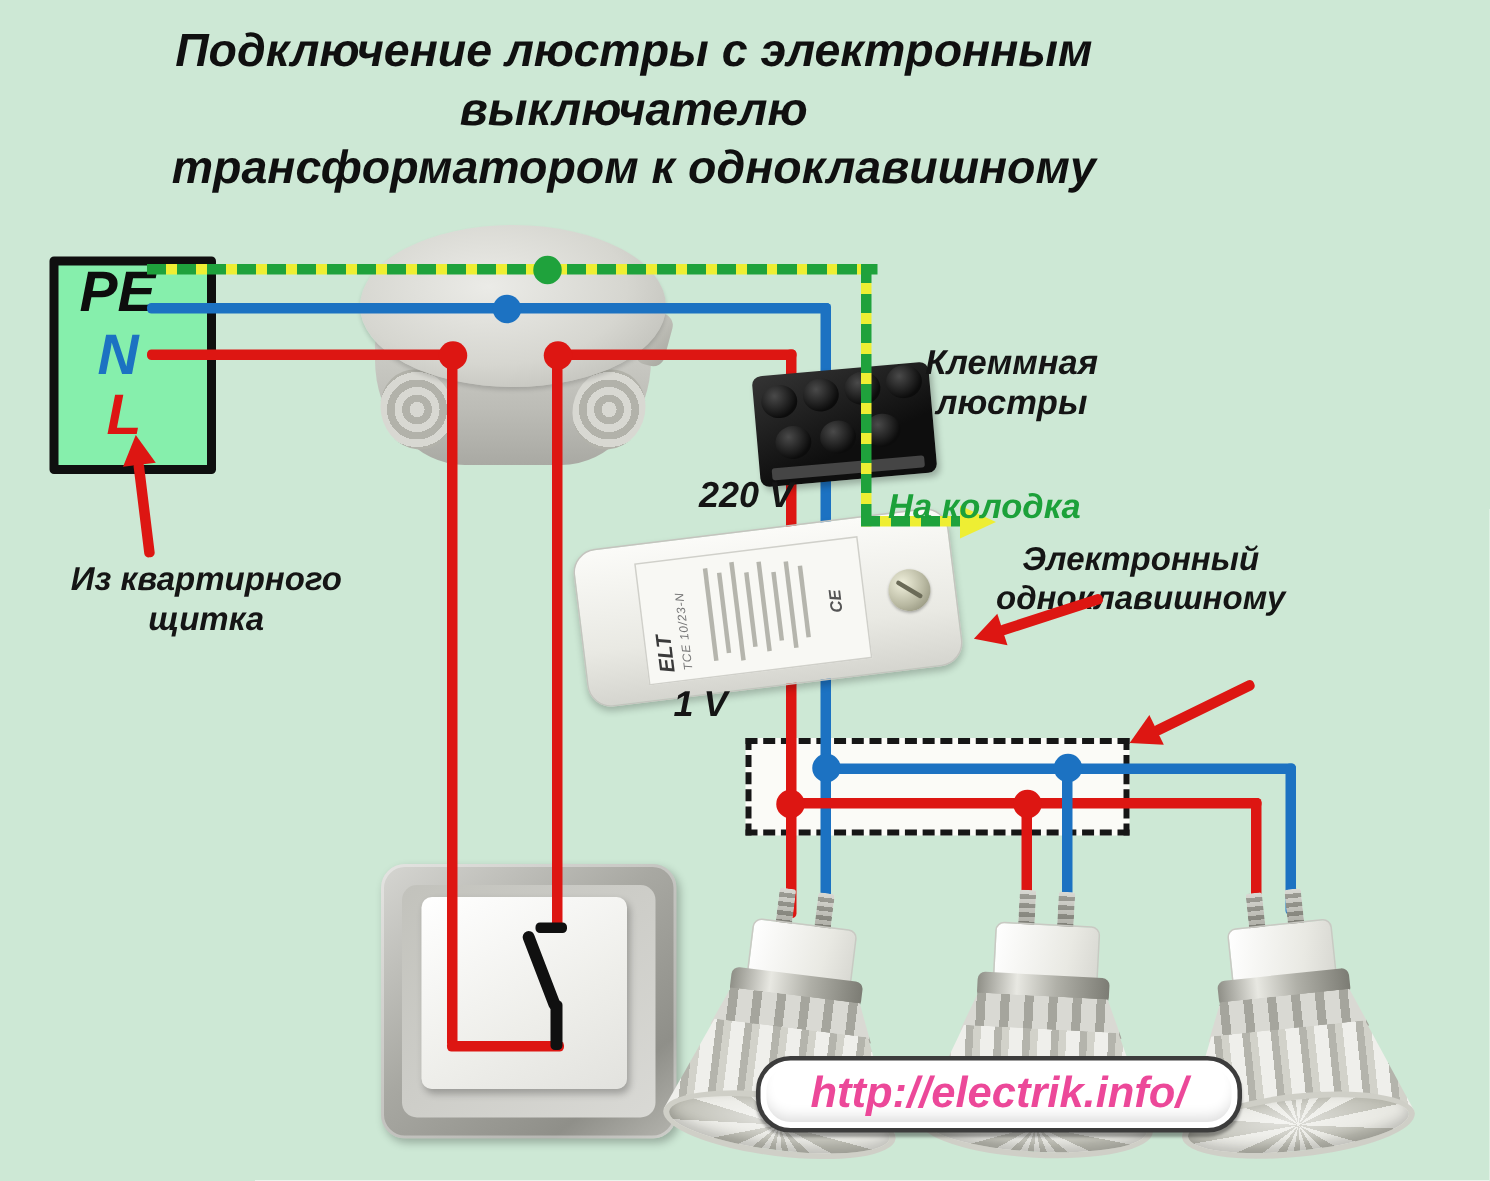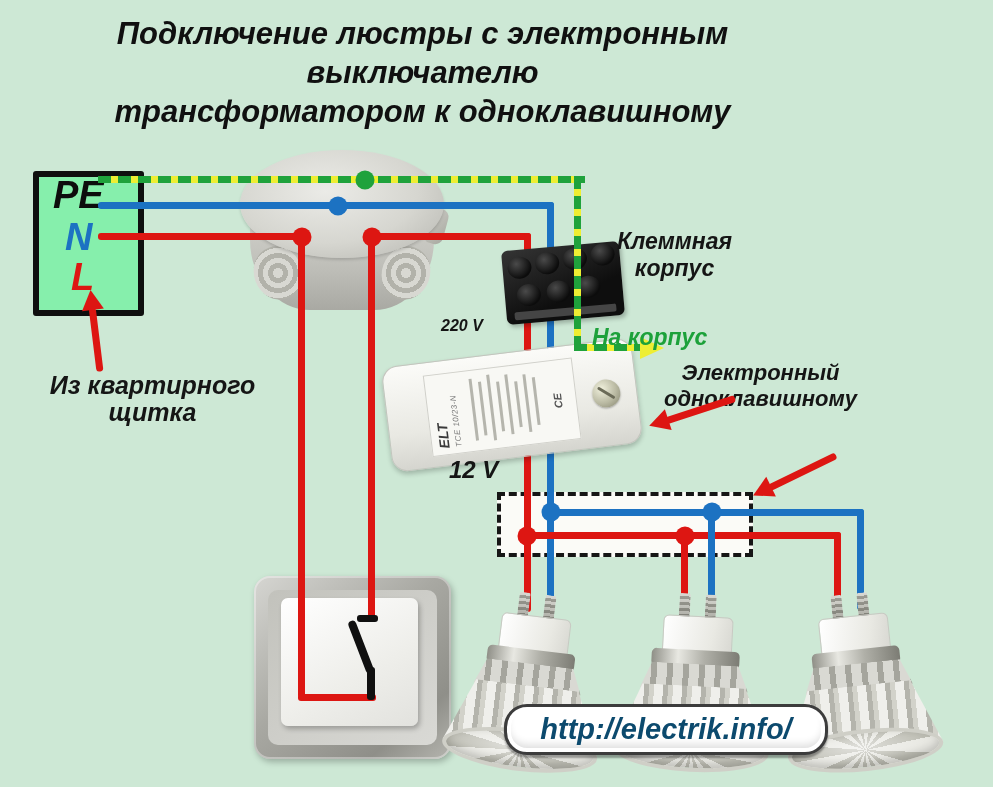--- a/index.html
+++ b/index.html
@@ -68,21 +68,21 @@
   .pe-arrow{position:absolute;left:640px;top:337px;width:0;height:0;border-left:24px solid var(--pe-yellow);border-top:11px solid transparent;border-bottom:11px solid transparent;z-index:50;}
   
   .lamp{position:absolute;width:160px;height:182px;z-index:45;transform-origin:50% 0;}
   .pin{position:absolute;top:2px;width:11px;height:26px;border-radius:2px;background:linear-gradient(180deg,#d9d9d3,#a9a9a1),repeating-linear-gradient(180deg,rgba(255,255,255,.7) 0 3px,rgba(120,120,112,.5) 3px 6px);background-blend-mode:multiply;}
   .ceramic{position:absolute;left:46px;top:24px;width:68px;height:38px;background:linear-gradient(100deg,#ffffff,#e9e9e3 70%,#d8d8d2);border:1px solid #c9c9c3;border-radius:6px;}
   .collar{position:absolute;left:36px;top:58px;width:88px;height:18px;background:linear-gradient(90deg,#8f8f87,#e8e8e2 30%,#b0b0a8 60%,#7c7c74);border-radius:5px;}
   .neck{position:absolute;left:26px;top:72px;width:108px;height:26px;clip-path:polygon(10% 0,90% 0,100% 100%,0% 100%);background:repeating-linear-gradient(90deg,#d9d9d3 0 10px,#a5a59d 10px 16px);}
   .cone{position:absolute;left:2px;top:94px;width:156px;height:64px;clip-path:polygon(17% 0,83% 0,100% 100%,0 100%);background:repeating-linear-gradient(90deg,#efefeb 0 9px,#b4b4ac 9px 14px,#d2d2ca 14px 19px);}
   .face{position:absolute;left:2px;top:138px;width:156px;height:42px;border-radius:50%;border:4px solid #cfcfc7;box-sizing:border-box;background:radial-gradient(ellipse at 45% 40%,rgba(255,255,255,.55),rgba(255,255,255,0) 60%),repeating-conic-gradient(#e8e8e2 0 14deg,#bdbdb3 14deg 28deg);box-shadow:inset 0 -4px 8px rgba(0,0,0,.18);}
   
-  .badge{left:504px;top:704px;width:318px;height:45px;border-radius:23px;background:#fff;border:3px solid #3c3c3c;box-shadow:0 3px 2px rgba(0,0,0,.35),inset 0 0 0 4px #fff,inset 0 -7px 9px rgba(0,0,0,.14);z-index:70;text-align:center;font-size:29px;line-height:44px;color:#0c4a6e;}
+  .badge{left:504px;top:704px;width:318px;height:45px;border-radius:23px;background:#fff;border:3px solid #3c3c3c;box-shadow:0 3px 2px rgba(0,0,0,.35),inset 0 0 0 4px #fff,inset 0 -7px 9px rgba(0,0,0,.14);z-index:70;text-align:center;font-size:29px;line-height:44px;color:#ec4899;}
 </style>
 </head>
 <body>
 
 <div id="canvas">
 
   <div class="abs title">
     <div>Подключение люстры с электронным</div>
     <div>выключателю</div>
     <div>трансформатором к одноклавишному</div>
@@ -193,27 +193,27 @@
   <div class="lamp" style="left:769px;top:592px;transform:rotate(-6deg);">
     <div class="pin" style="left:61px;"></div>
     <div class="pin" style="left:87px;"></div>
     <div class="ceramic"></div>
     <div class="collar"></div>
     <div class="neck"></div>
     <div class="cone"></div>
     <div class="face"></div>
   </div>
 
-  <div class="lbl c" style="left:45px;top:372px;width:215px;font-size:25px;line-height:27px;">Из квартирного
+  <div class="lbl c" style="left:30px;top:372px;width:215px;font-size:22px;line-height:27px;">Из квартирного
 щитка</div>
   <div class="lbl c" style="left:572px;top:228px;width:205px;font-size:23px;line-height:27px;">Клеммная
-корпус</div>
-  <div class="lbl green" style="left:592px;top:324px;font-size:23px;">На корпус</div>
-  <div class="lbl" style="left:441px;top:317px;font-size:16px;">220 V</div>
-  <div class="lbl" style="left:449px;top:456px;font-size:24px;">12 V</div>
+люстры</div>
+  <div class="lbl green" style="left:592px;top:324px;font-size:23px;">На колодка</div>
+  <div class="lbl" style="left:466px;top:317px;font-size:24px;">220 V</div>
+  <div class="lbl" style="left:449px;top:456px;font-size:24px;">1 V</div>
   <div class="lbl c" style="left:658px;top:360px;width:205px;font-size:22px;line-height:26px;">Электронный
 одноклавишному</div>
 
   <div class="rarrow" style="left:100px;top:368px;width:64px;transform:rotate(-97deg);"></div>
   <div class="rarrow" style="left:735px;top:395px;width:72px;transform:rotate(162deg);"></div>
   <div class="rarrow" style="left:836px;top:452px;width:74px;transform:rotate(154deg);"></div>
 
   <div class="abs badge">
     <span>http://electrik.info/</span>
   </div>

